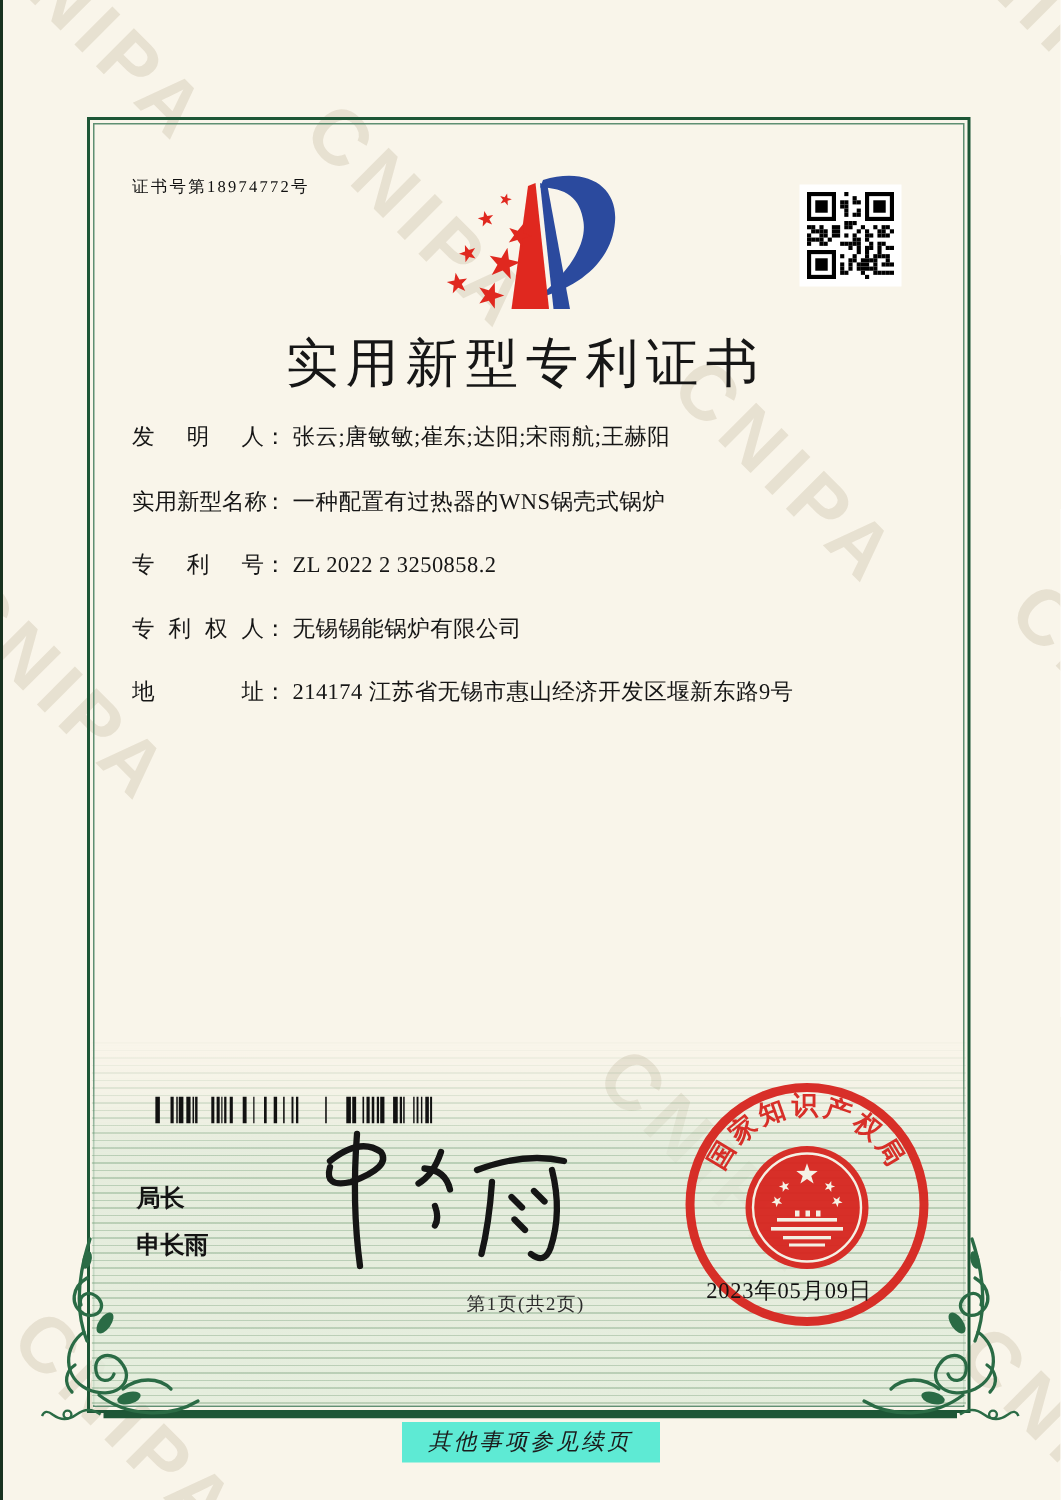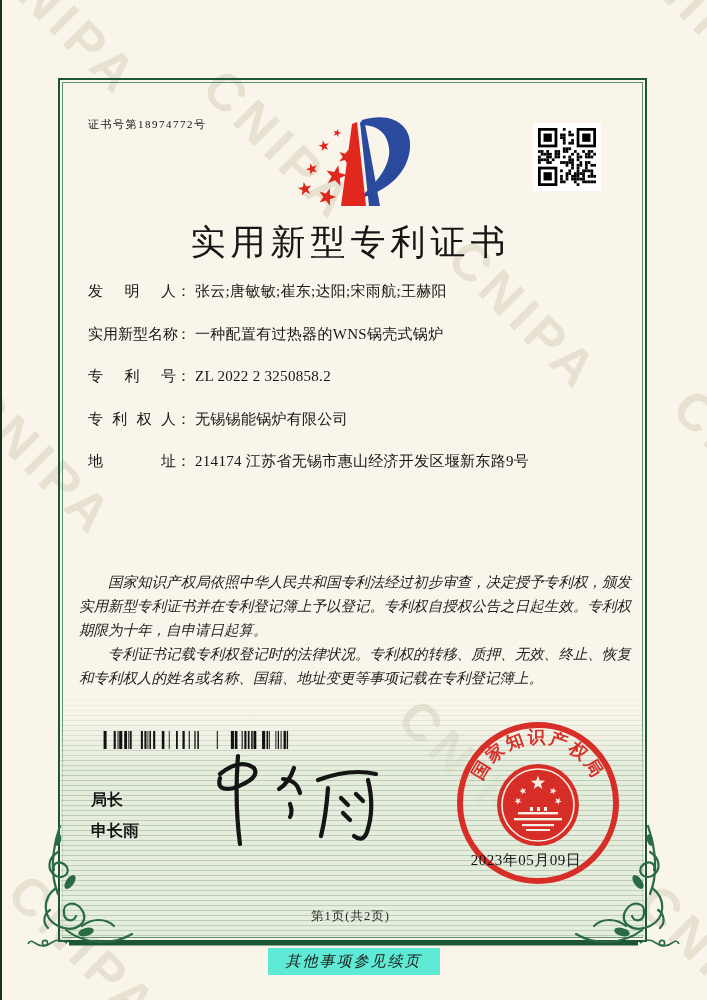--- a/index.html
+++ b/index.html
@@ -47,21 +47,21 @@
   .barcode{position:absolute;left:100px;top:731px;width:190px;height:18px;z-index:4;}
 
   .director{position:absolute;left:91px;top:784px;z-index:4;font-family:"Liberation Sans","DejaVu Sans",sans-serif;
             font-weight:bold;font-size:16px;color:#141414;line-height:31px;}
   .sig{position:absolute;left:198px;top:752px;width:195px;height:100px;z-index:5;}
 
   .seal{position:absolute;left:452px;top:717px;width:172px;height:172px;z-index:6;opacity:0.95;}
   .seal-date{position:absolute;left:456px;top:851px;width:140px;text-align:center;font-size:15px;
              color:#131313;z-index:7;letter-spacing:0.5px;}
 
-  .page-num{position:absolute;left:58px;top:908px;width:585px;text-align:center;font-size:12.5px;
+  .page-num{position:absolute;left:58px;top:861px;width:585px;text-align:center;font-size:12.5px;
             color:#2c2c2c;z-index:4;letter-spacing:1px;}
 
   .bottom-band{position:absolute;left:27px;top:938px;width:653px;height:12px;z-index:3;}
 
   .flourish{position:absolute;width:112px;height:128px;z-index:4;}
   .fl-left{left:36px;top:822px;}
   .fl-right{left:560px;top:822px;transform:scaleX(-1);}
 
   .note{position:absolute;left:50%;top:948px;transform:translateX(-50%);background:#5eead4;
         padding:4px 18px;font-size:15px;font-style:italic;color:#1c1c1c;z-index:4;letter-spacing:2px;}
@@ -251,24 +251,20 @@
       <span class="lbl">专利号</span><span class="colon">：</span><span class="val">ZL 2022 2 3250858.2</span>
     </div>
     <div class="frow">
       <span class="lbl">专利权人</span><span class="colon">：</span><span class="val">无锡锡能锅炉有限公司</span>
     </div>
     <div class="frow">
       <span class="lbl">地址</span><span class="colon">：</span><span class="val">214174 江苏省无锡市惠山经济开发区堰新东路9号</span>
     </div>
   </div>
 
-  <div class="paras">
-    <p>国家知识产权局依照中华人民共和国专利法经过初步审查，决定授予专利权，颁发实用新型专利证书并在专利登记簿上予以登记。专利权自授权公告之日起生效。专利权期限为十年，自申请日起算。</p>
-    <p>专利证书记载专利权登记时的法律状况。专利权的转移、质押、无效、终止、恢复和专利权人的姓名或名称、国籍、地址变更等事项记载在专利登记簿上。</p>
-  </div>
 
   <svg class="barcode" id="barcode" viewBox="0 0 190 18" preserveAspectRatio="none">
       <rect x="3.58" y="0" width="3.00" height="18" fill="#111"></rect>
       <rect x="13.67" y="0" width="2.12" height="18" fill="#111"></rect>
       <rect x="17.51" y="0" width="1.00" height="18" fill="#111"></rect>
       <rect x="19.17" y="0" width="3.09" height="18" fill="#111"></rect>
       <rect x="24.22" y="0" width="2.82" height="18" fill="#111"></rect>
       <rect x="28.34" y="0" width="1.05" height="18" fill="#111"></rect>
       <rect x="30.07" y="0" width="1.62" height="18" fill="#111"></rect>
       <rect x="40.87" y="0" width="2.03" height="18" fill="#111"></rect>

